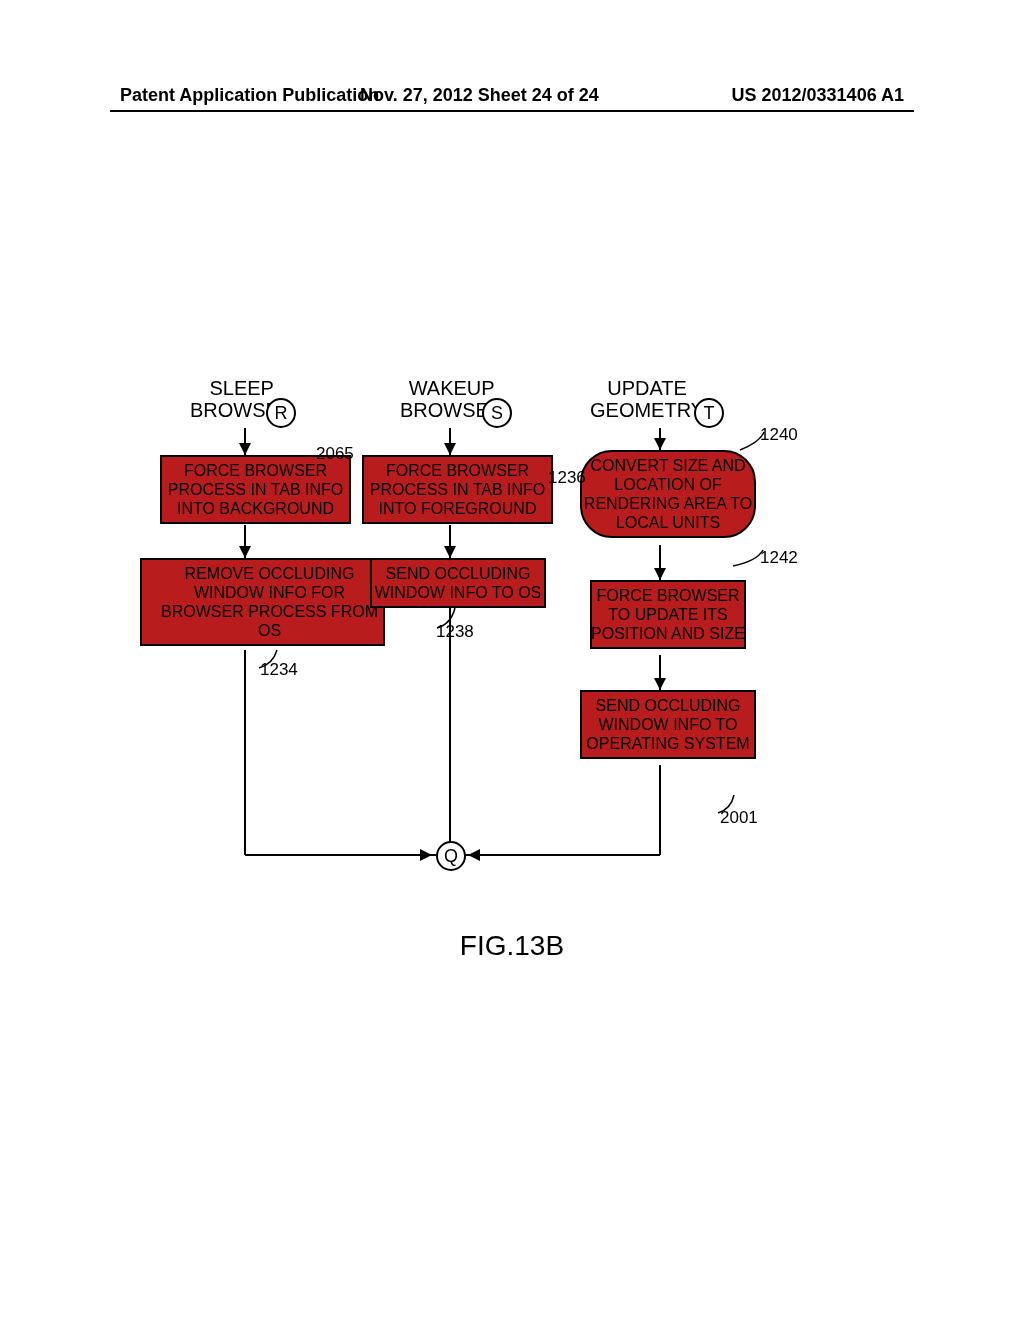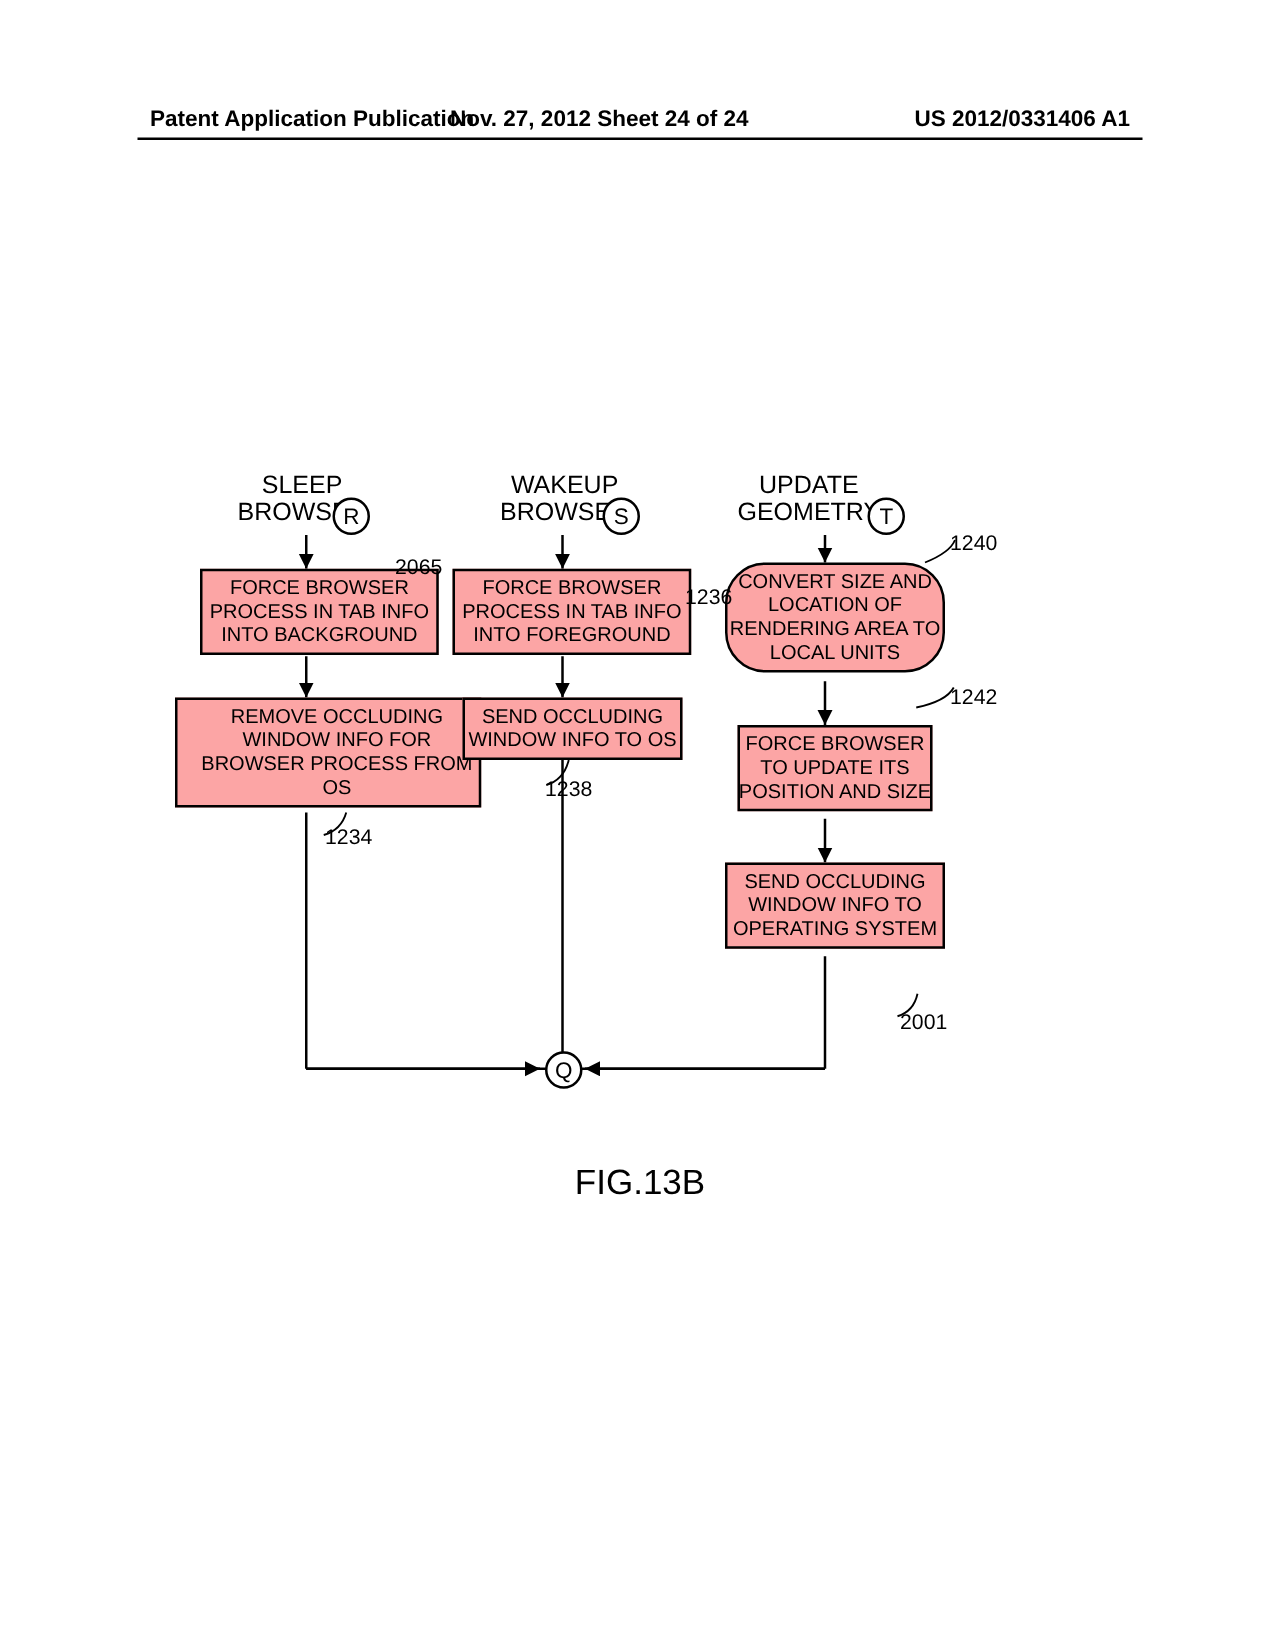--- a/index.html
+++ b/index.html
@@ -73,21 +73,21 @@
     position: absolute;
     border: 2px solid #000;
     font-size: 16px;
     line-height: 19px;
     text-align: center;
     display: flex;
     align-items: center;
     justify-content: center;
     padding: 4px 6px;
     white-space: pre;
-    background: #fca5a5;
+    background: #b91c1c;
   }
 
   
   .ref {
     position: absolute;
     font-size: 17px;
   }
 </style>
 </head>
 <body>

